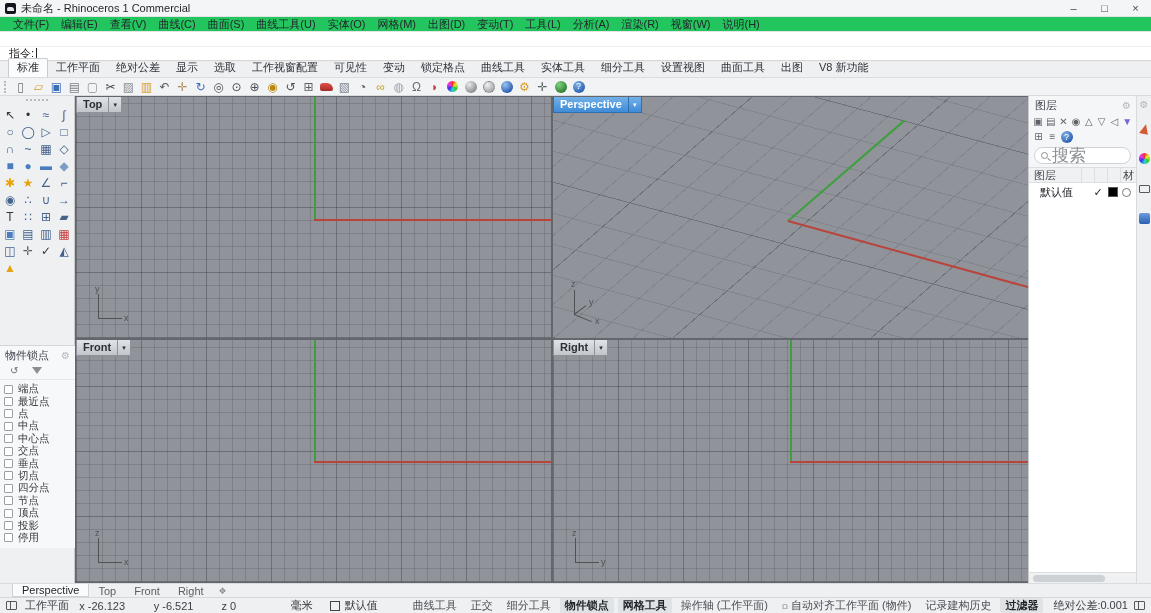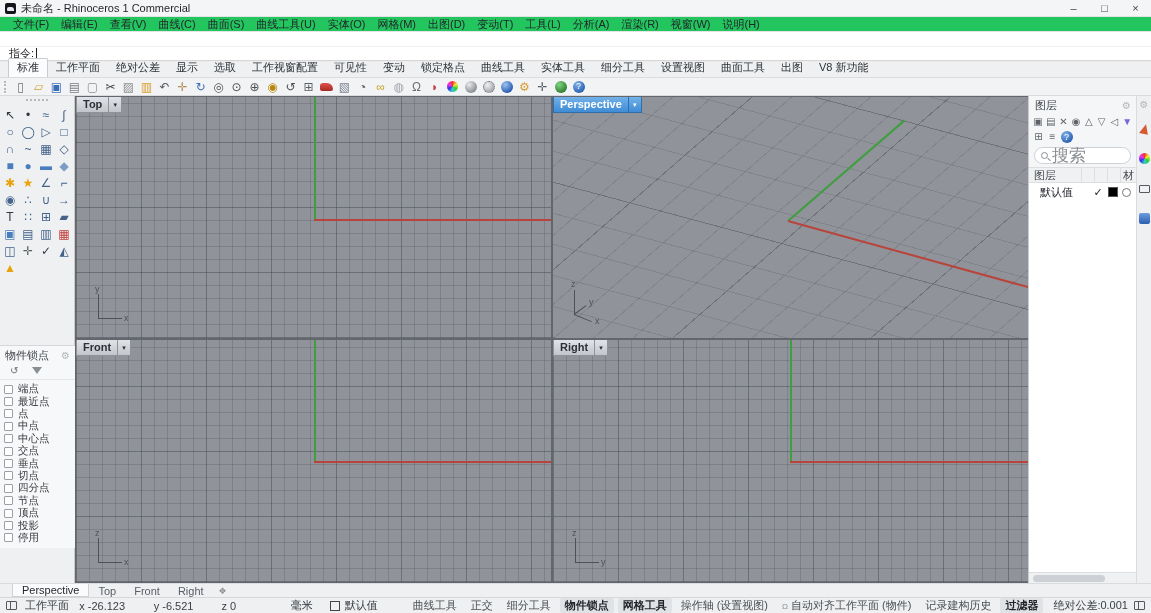--- a/index.html
+++ b/index.html
@@ -693,21 +693,21 @@
       <span class="sb-swatch" data-name="layer-color-swatch"></span>
       <span data-name="current-layer-name">默认值</span>
     </span>
     <div class="sb-toggles" data-name="status-toggles">
 
     <span class="sb-toggle" data-name="status-toggle">曲线工具</span>
         <span class="sb-toggle" data-name="status-toggle">正交</span>
         <span class="sb-toggle" data-name="status-toggle">细分工具</span>
         <span class="sb-toggle" data-name="status-toggle">物件锁点</span>
         <span class="sb-toggle" data-name="status-toggle">网格工具</span>
-        <span class="sb-toggle" data-name="status-toggle">操作轴 (设置视图)</span>
+        <span class="sb-toggle" data-name="status-toggle">操作轴 (工作平面)</span>
         <span class="sb-toggle" data-name="status-toggle">自动对齐工作平面 (物件)</span>
         <span class="sb-toggle" data-name="status-toggle">记录建构历史</span>
         <span class="sb-toggle" data-name="status-toggle">过滤器</span>
       </div>
     <span class="sb-tol" data-name="absolute-tolerance">绝对公差:0.001</span>
     <span class="sb-spacer"></span>
     <span class="pane-ic right" data-name="pane-toggle-icon"></span>
   </div>
 
 </div>

